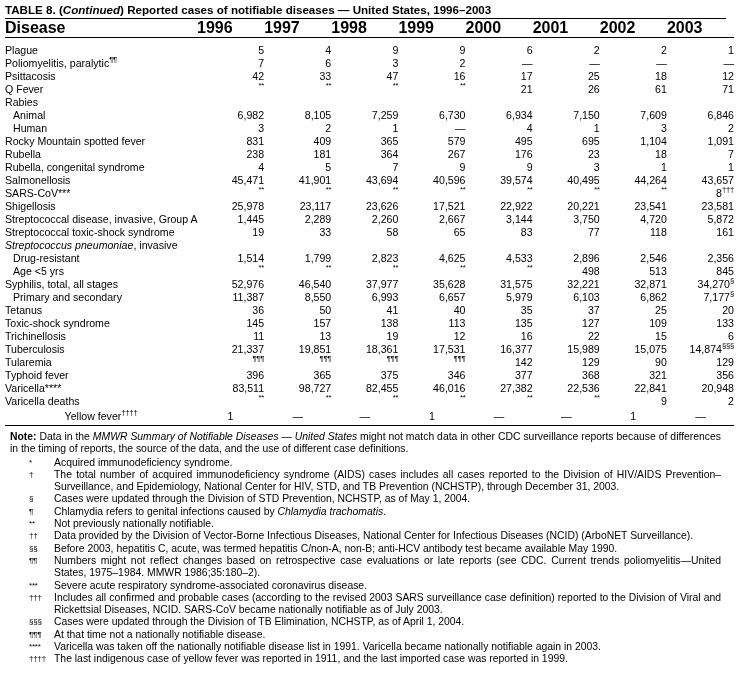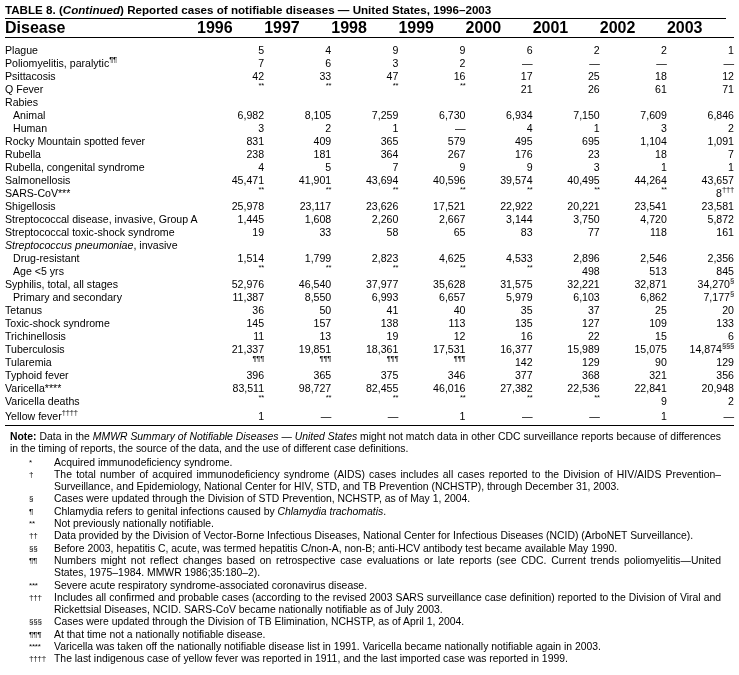--- a/index.html
+++ b/index.html
@@ -25,21 +25,21 @@
   th.disease-h{text-align:left;}
   th.year-h{text-align:left;}
   tbody td{
     font-size:10.6px;height:13px;line-height:13px;white-space:nowrap;
     vertical-align:bottom;
   }
   td.lbl{text-align:left;overflow:visible;margin-left:48px;}
   td.lbl.ind{padding-left:8px;}
   td.num{text-align:right;}
   tbody tr:first-child td{padding-top:3px;height:16px;}
-  tbody tr:last-child td{padding-bottom:2px;border-bottom:1.3px solid #000;height:15px;}
+  tbody tr:last-child td{padding-bottom:2px;border-bottom:1.3px solid #000;height:15px;text-align:center;}
   sup{font-size:7.6px;line-height:0;vertical-align:super;letter-spacing:-0.2px;}
   i{font-style:italic;}
   .notes{margin:5px 5px 4px 5px;font-size:10.4px;line-height:12.3px;}
   .note-p{text-align:justify;margin:0 0 1px 0;}
   .note-label{font-weight:bold;}
   .fn{display:flex;padding-left:19px;margin:0;}
   .fn-m{flex:0 0 25px;font-size:8px;line-height:12.3px;letter-spacing:-0.2px;padding-top:0px;}
   .fn-t{flex:1;text-align:justify;}
 </style>
 </head>
@@ -207,21 +207,21 @@
           <td class="num">23,626</td>
           <td class="num">17,521</td>
           <td class="num">22,922</td>
           <td class="num">20,221</td>
           <td class="num">23,541</td>
           <td class="num">23,581</td>
         </tr>
         <tr>
           <td class="lbl">Streptococcal disease, invasive, Group A</td>
           <td class="num">1,445</td>
-          <td class="num">1,608</td>
+          <td class="num">2,289</td>
           <td class="num">2,260</td>
           <td class="num">2,667</td>
           <td class="num">3,144</td>
           <td class="num">3,750</td>
           <td class="num">4,720</td>
           <td class="num">5,872</td>
         </tr>
         <tr>
           <td class="lbl">Streptococcal toxic-shock syndrome</td>
           <td class="num">19</td>

